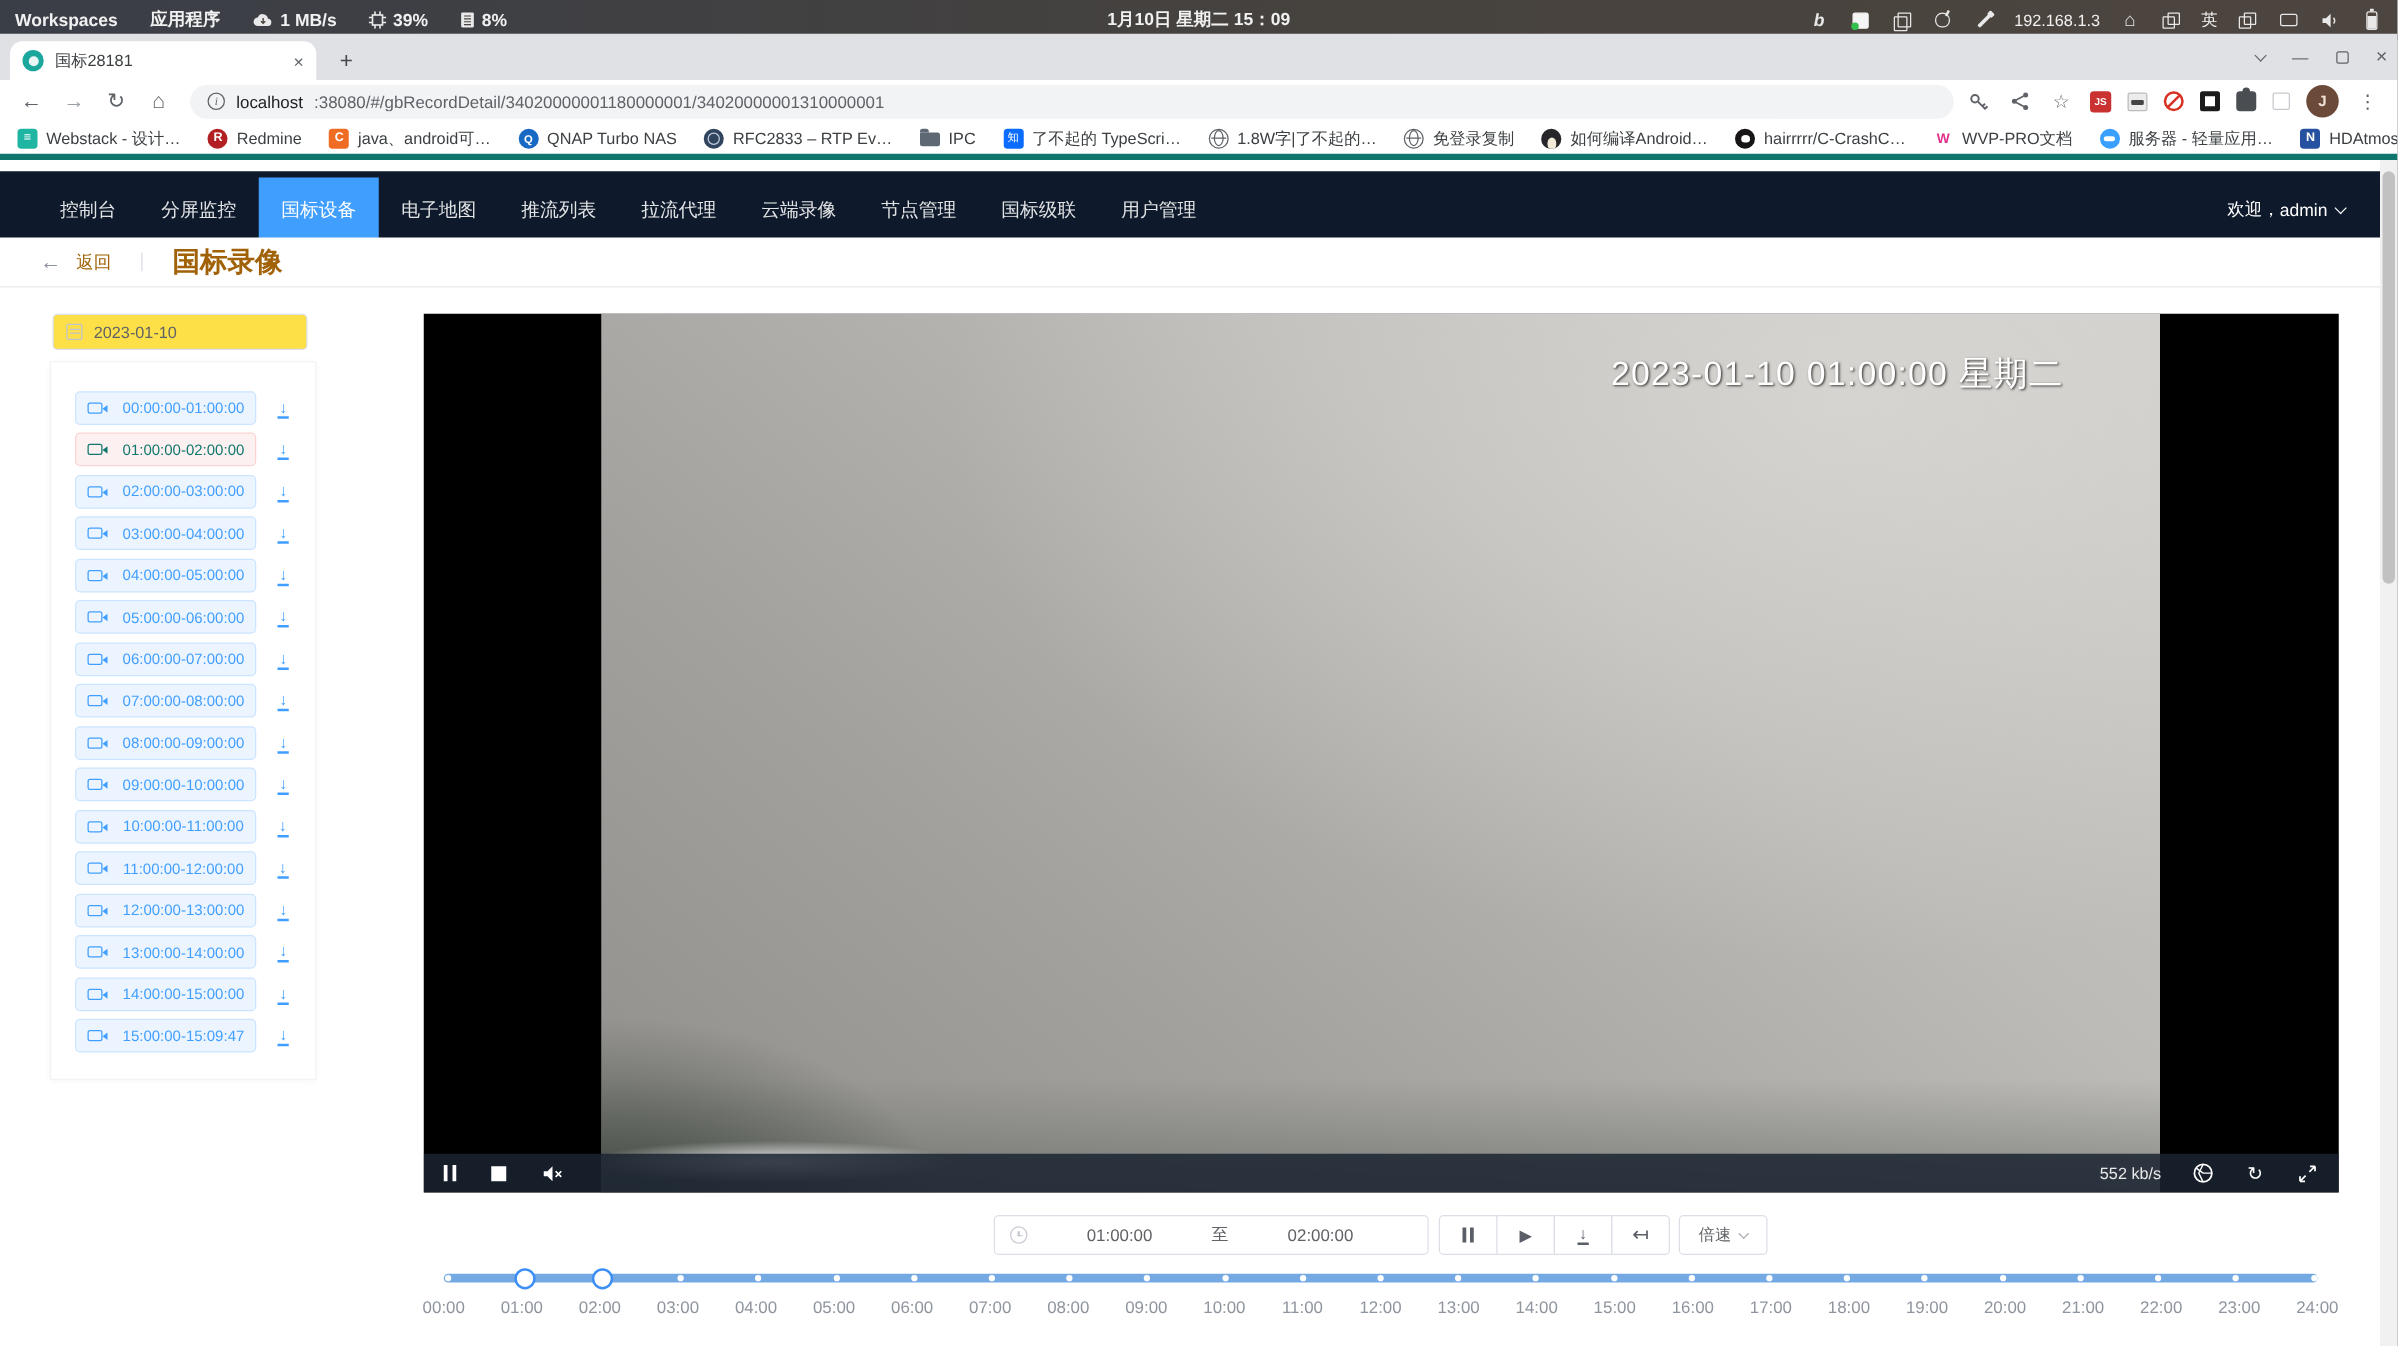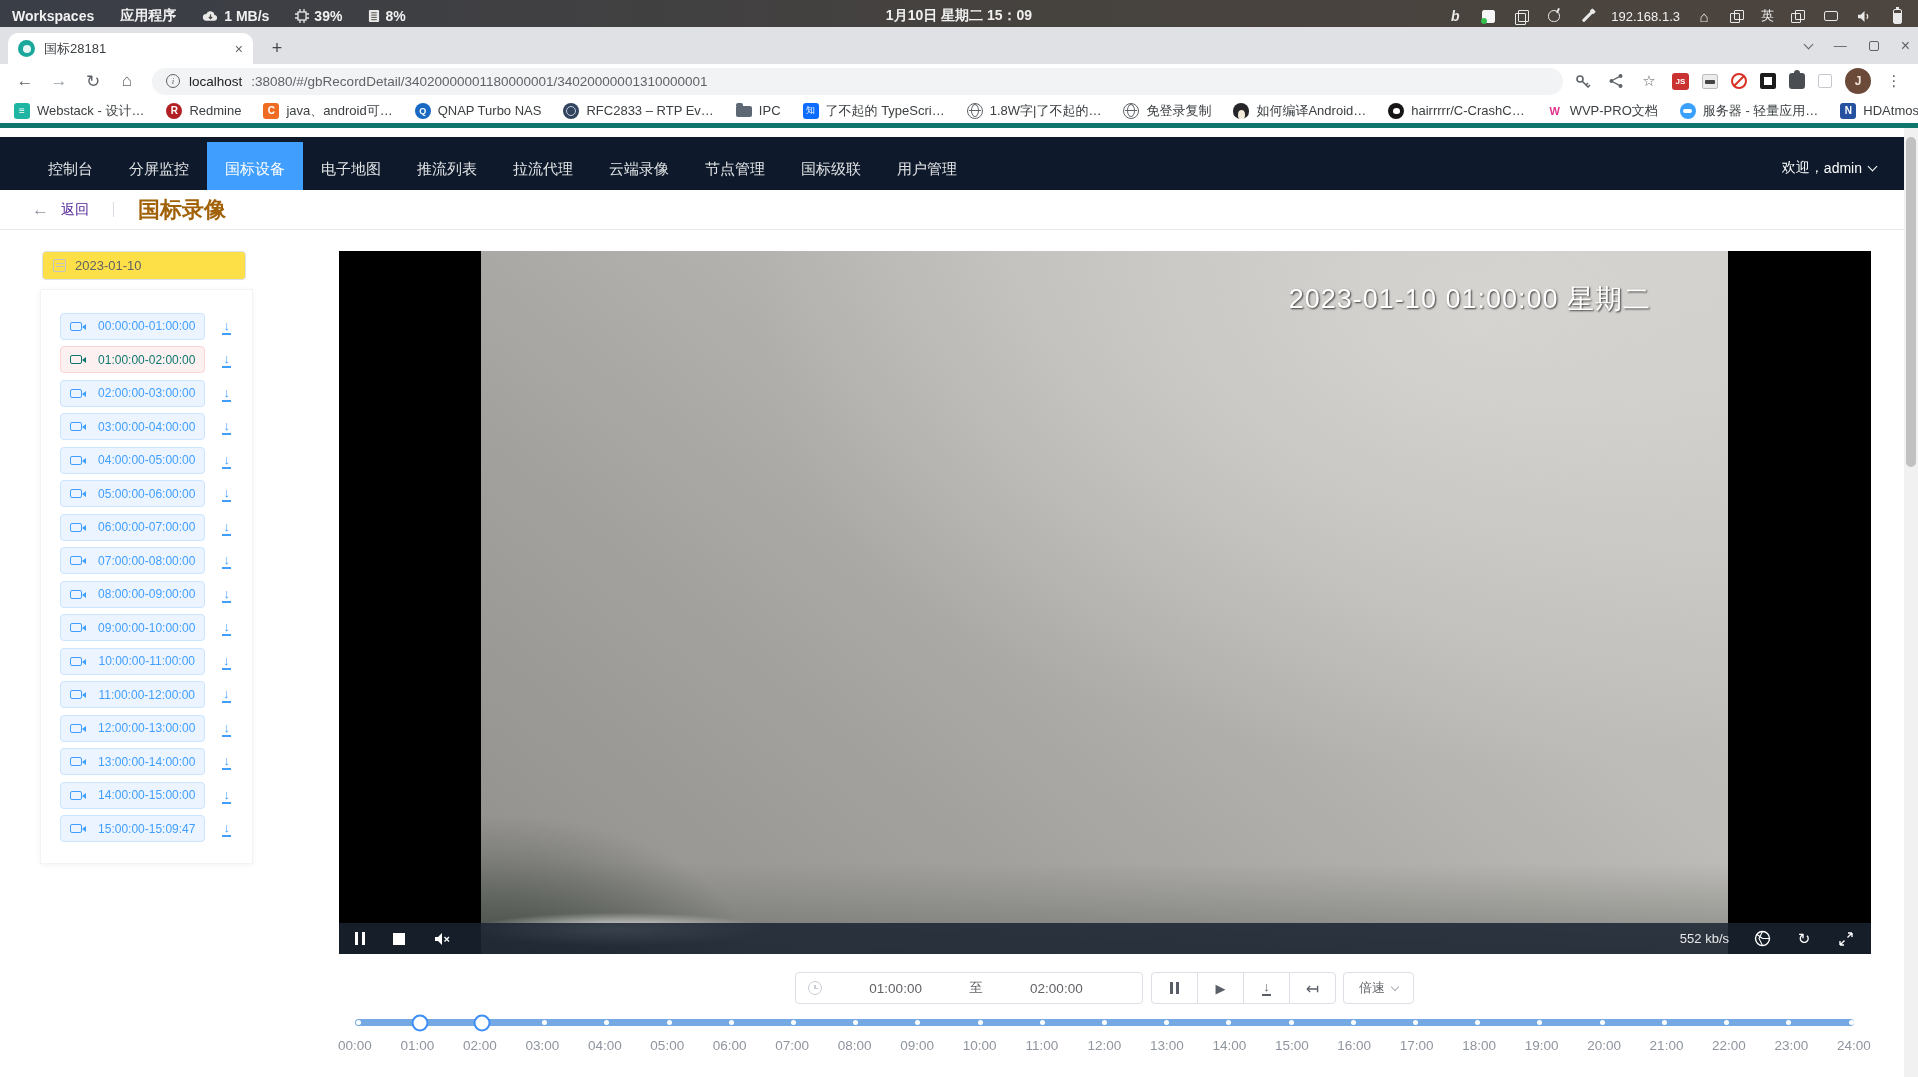--- a/index.html
+++ b/index.html
@@ -95,21 +95,21 @@
   
   .appnav{position:absolute;left:0;top:137px;width:1904px;height:62px;background:#0e1a2b;display:flex;align-items:center;padding-left:30px;color:rgba(255,255,255,.88);font-size:15px}
   .navitem{padding:0 18px;height:53px;line-height:53px;cursor:pointer;white-space:nowrap}
   .navitem.active{background:#409eff;color:#fff}
   .welcome{margin-left:auto;margin-right:28px;display:flex;align-items:center;gap:7px;color:#fff;font-size:14px;cursor:pointer}
   .chev-w{width:7px;height:7px;border-right:1.5px solid #fff;border-bottom:1.5px solid #fff;transform:rotate(45deg);margin-top:-4px}
 
   
   .pagehead{position:absolute;left:0;top:190px;width:1904px;height:40px;background:#fff;border-bottom:1px solid #e7eaee;display:flex;align-items:center;padding-left:32px;gap:12px}
   .back-arrow{color:#8c939d;font-size:17px;cursor:pointer}
-  .back-label{color:#4c1d95;font-size:14px;cursor:pointer}
+  .back-label{color:#a16207;font-size:14px;cursor:pointer}
   .ph-divider{width:1px;height:15px;background:#d8dce3;margin:0 12px}
   .ph-title{color:#a16207;font-size:22px;font-weight:700}
 
   
   .date-input{position:absolute;left:42px;top:251px;width:204px;height:29px;border:1px solid #dcdfe6;border-radius:4px;background:#fde047;display:flex;align-items:center;padding:0 10px;gap:9px;font-size:13px;color:#606266;cursor:pointer}
   .cal-icon{width:13px;height:13px;border:1.4px solid #c0c4cc;border-radius:2px;position:relative;flex:0 0 auto}
   .cal-icon::before{content:"";position:absolute;left:1.5px;right:1.5px;top:2.5px;height:1.3px;background:#c0c4cc}
   .cal-icon::after{content:"";position:absolute;left:1.5px;right:1.5px;top:6px;height:1.3px;background:#c0c4cc}
   .reclist{position:absolute;left:40px;top:289px;width:213px;background:#fff;border:1px solid #f2f3f5;box-shadow:0 1px 6px rgba(0,0,0,.05);padding:16px 0 14px}
   .rec{display:flex;align-items:center;justify-content:center;gap:15px;margin:6.5px 0;height:27px}

